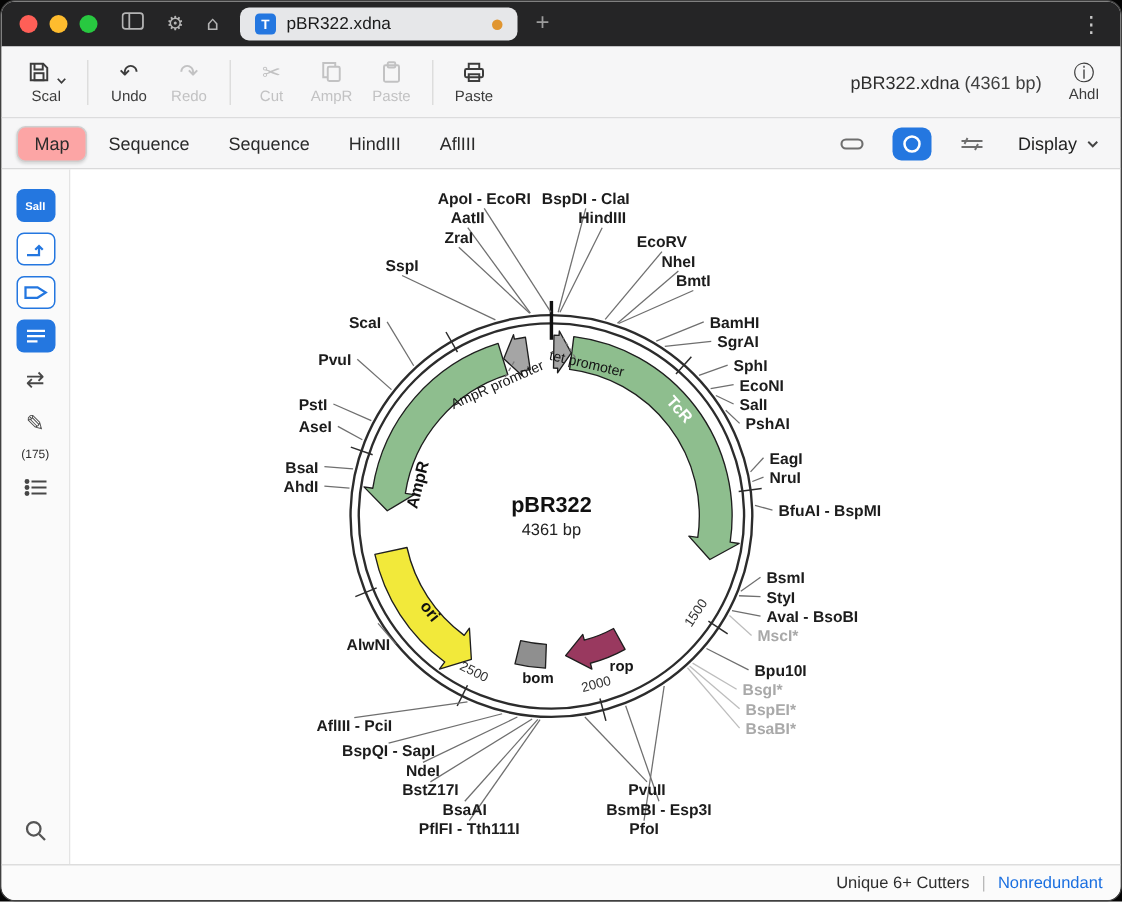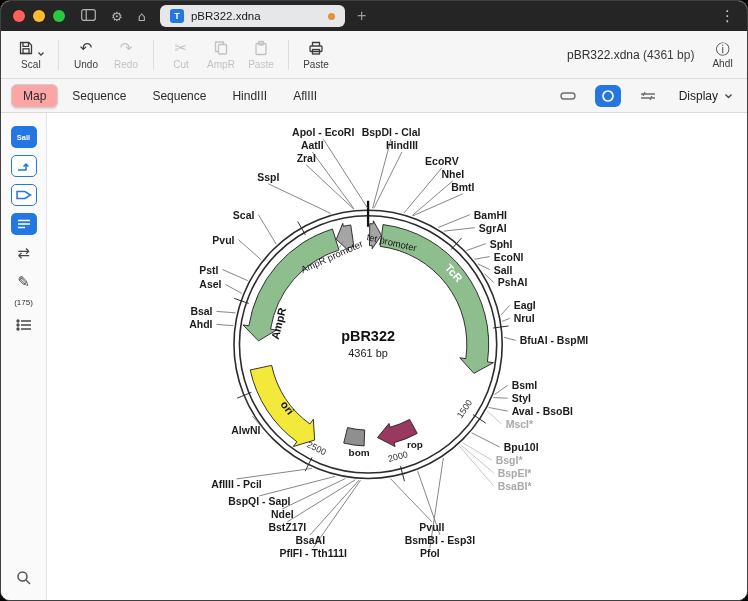--- a/index.html
+++ b/index.html
@@ -347,14 +347,19 @@
           <text x="267" y="445" text-anchor="middle" class="enz-label">PflFI - Tth111I</text>
           <text x="386" y="419" text-anchor="middle" class="enz-label">PvuII</text>
           <text x="394" y="432" text-anchor="middle" class="enz-label">BsmBI - Esp3I</text>
           <text x="384" y="445" text-anchor="middle" class="enz-label">PfoI</text>
           <text x="322" y="229" text-anchor="middle" class="map-title">pBR322</text>
           <text x="322" y="245" text-anchor="middle" class="map-subtitle">4361 bp</text>
         </svg>
     </div>
   </div>
 
+  <div class="statusbar">
+    <span>Unique 6+ Cutters</span>
+    <span class="sep">|</span>
+    <span class="link">Nonredundant</span>
+  </div>
 
 </div>
 
 </body></html>

